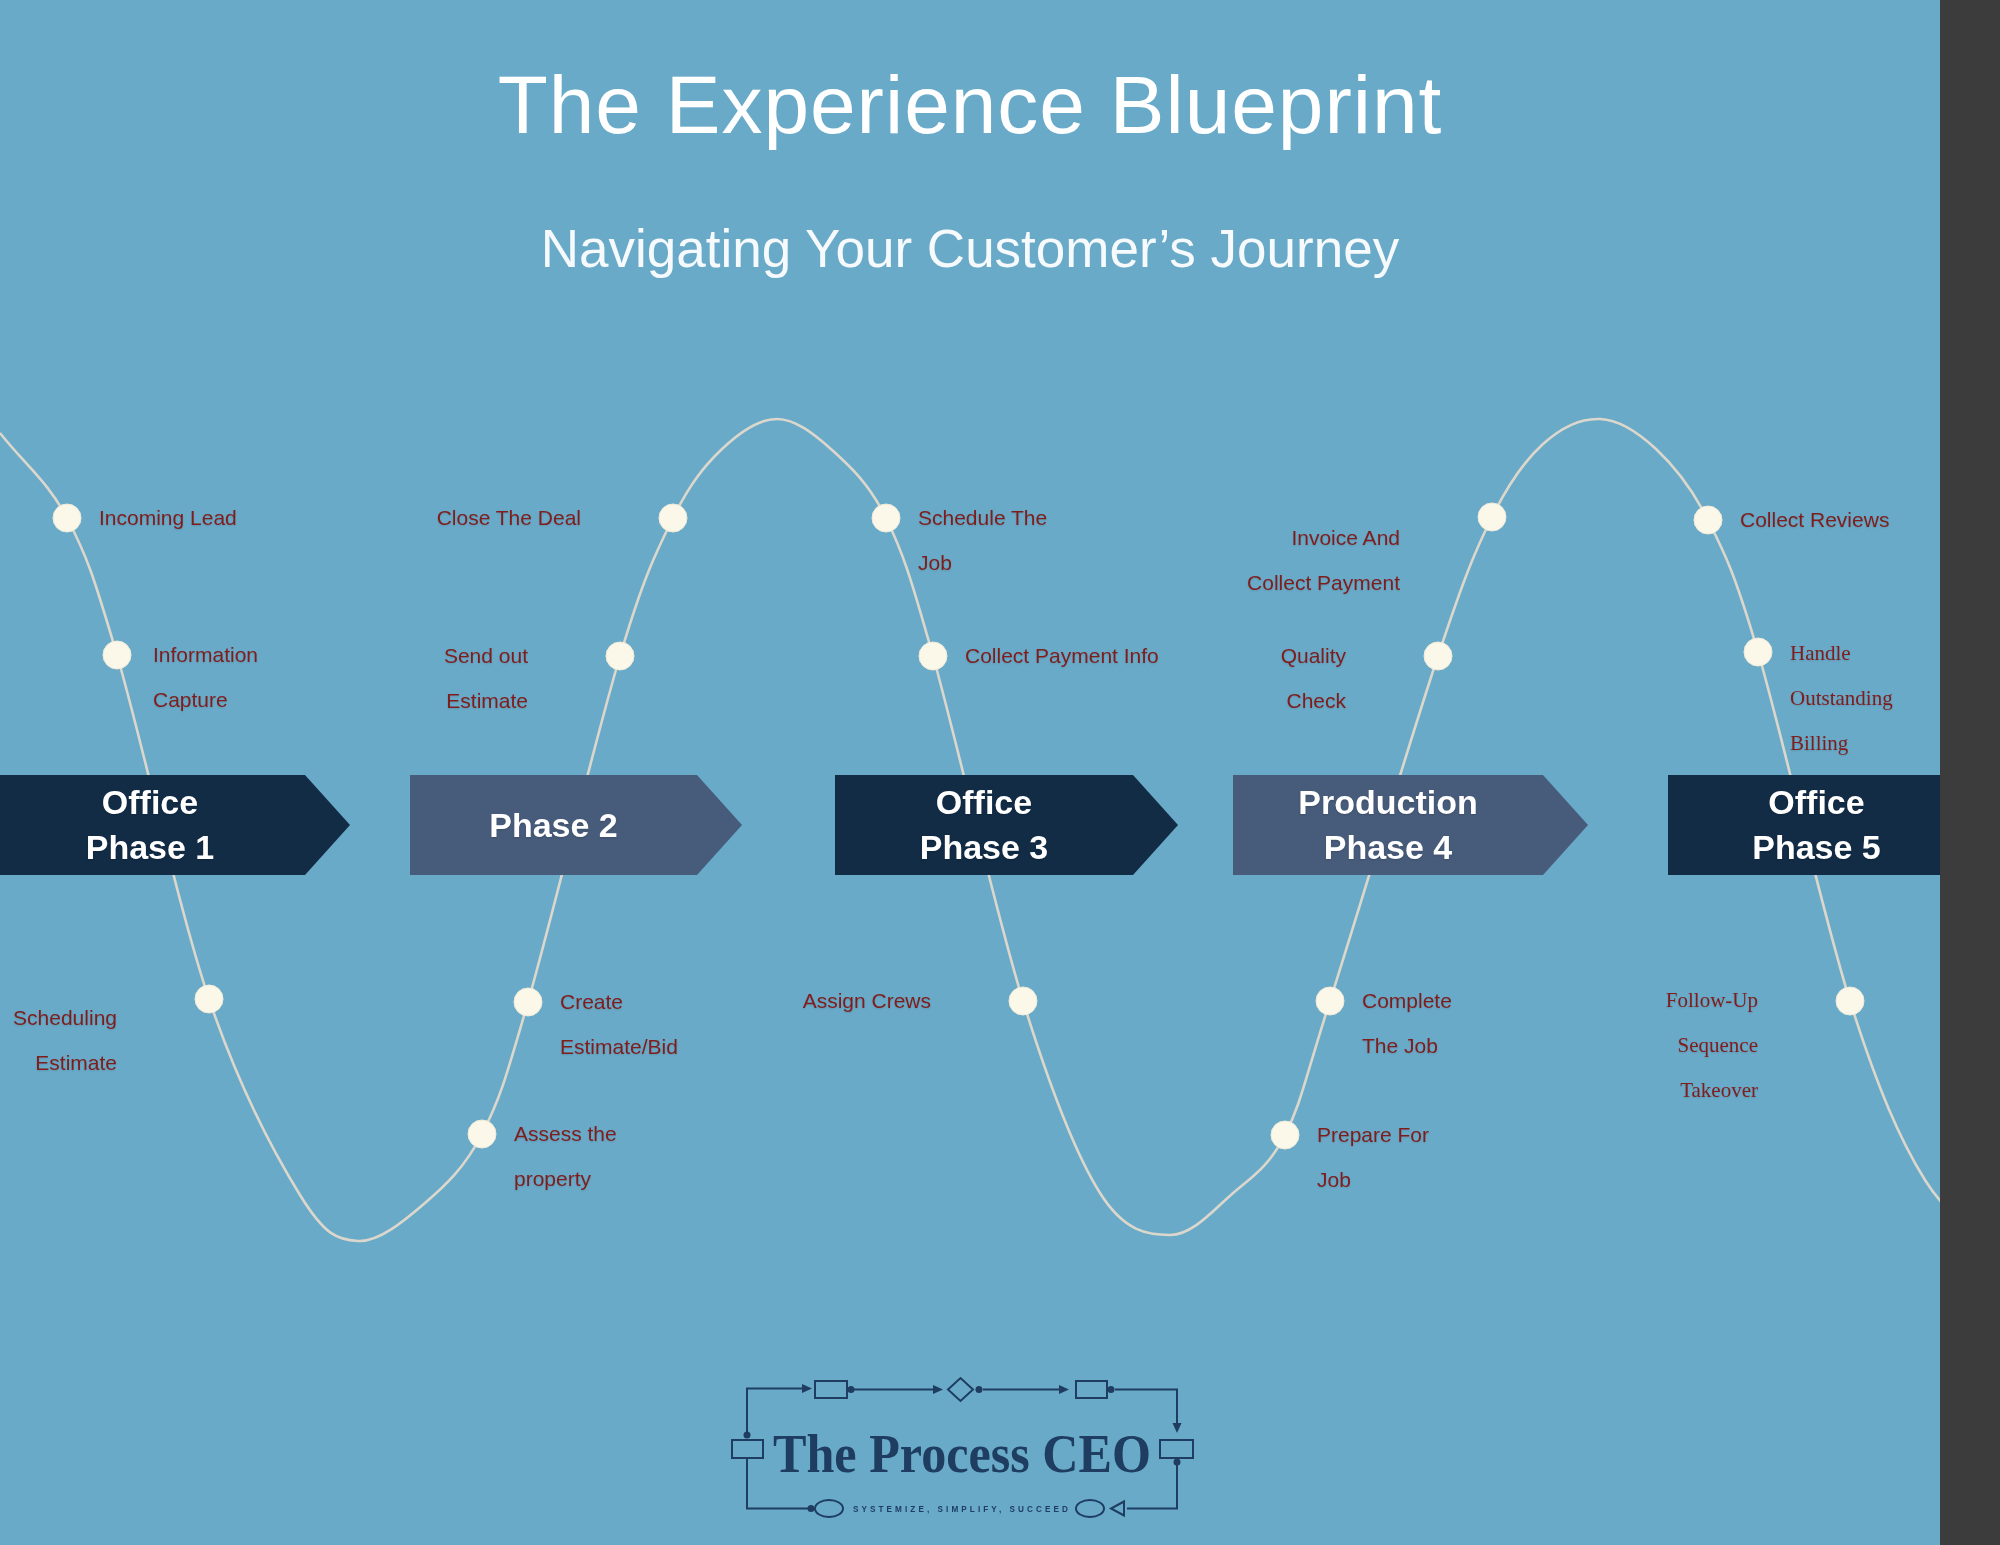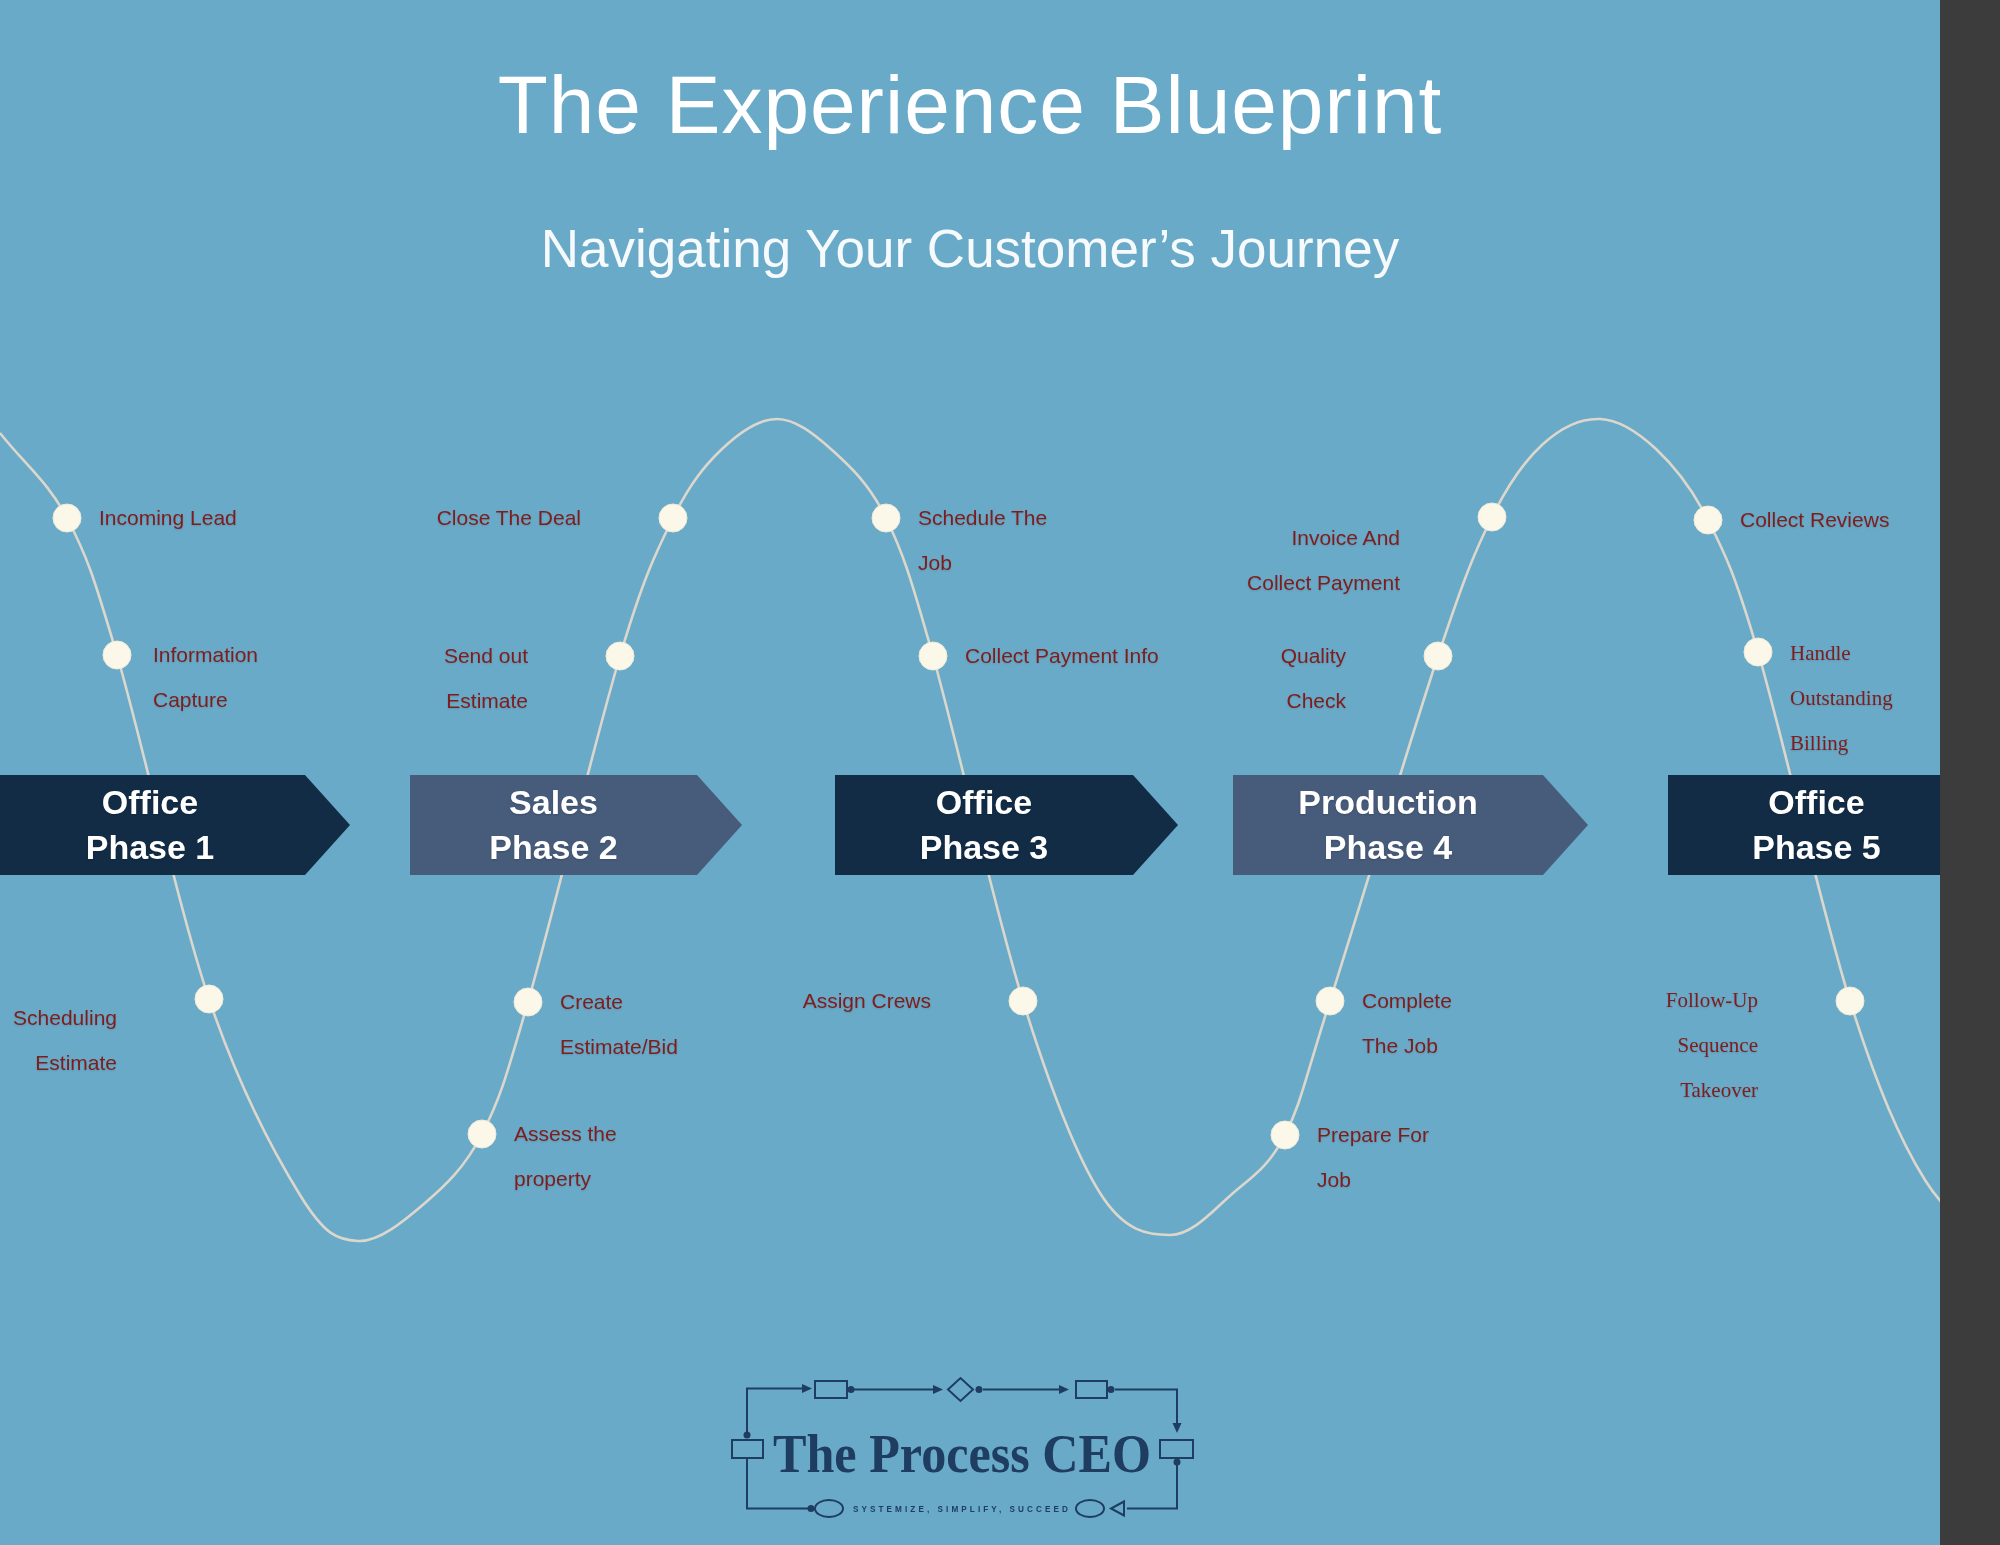--- a/index.html
+++ b/index.html
@@ -89,21 +89,20 @@
       <circle class="journey-dot" cx="1758" cy="652" r="14"></circle>
       <circle class="journey-dot" cx="1850" cy="1001" r="14"></circle>
     </g>
   </svg>
 
   <div class="banner navy" style="left:-30px;width:380px;padding-left:25px;">
     <div>Office</div>
     <div>Phase 1</div>
   </div>
   <div class="banner slate" style="left:410px;width:332px;">
-    <div>Sales</div>
     <div>Phase 2</div>
   </div>
   <div class="banner navy" style="left:835px;width:343px;">
     <div>Office</div>
     <div>Phase 3</div>
   </div>
   <div class="banner slate" style="left:1233px;width:355px;">
     <div>Production</div>
     <div>Phase 4</div>
   </div>

